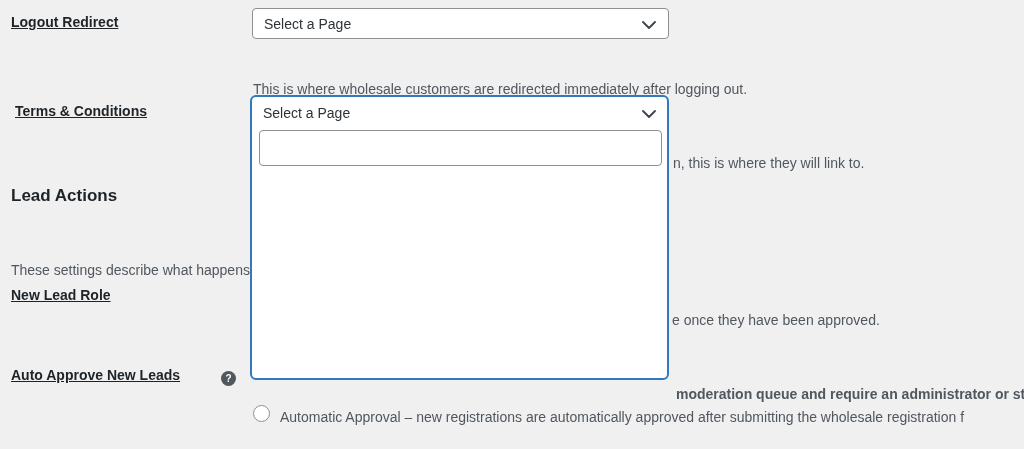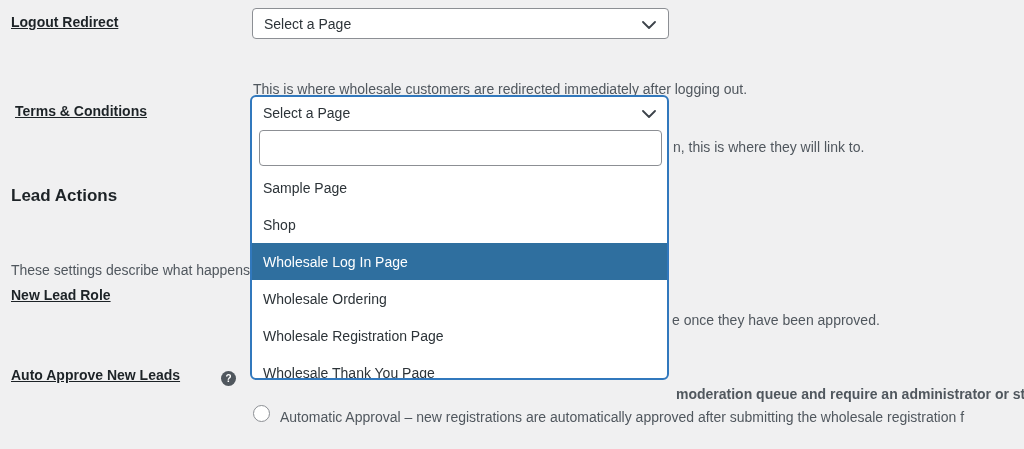--- a/index.html
+++ b/index.html
@@ -121,21 +121,21 @@
     <svg width="14" height="8" viewBox="0 0 14 8">
       <polyline points="1,1 7,7 13,1" fill="none" stroke="#3c434a" stroke-width="1.8" stroke-linecap="round" stroke-linejoin="round"></polyline>
     </svg>
   </span>
 </div>
 
 <div class="abs desc" style="left:253px; top:47px;margin-top:32px;">This is where wholesale customers are redirected immediately after logging out.</div>
 
 <div class="abs field-label" style="left:15px; top:103px;">Terms &amp; Conditions</div>
 
-<div class="abs desc" style="left:673px; top:137px;">n, this is where they will link to.</div>
+<div class="abs desc" style="left:673px; top:153px;">n, this is where they will link to.</div>
 
 <div class="abs section-heading" style="left:11px; top:186px;">Lead Actions</div>
 
 <div class="abs desc" style="left:11px; top:220px;margin-top:40px;">These settings describe what happens</div>
 
 <div class="abs field-label" style="left:11px; top:287px;">New Lead Role</div>
 
 <div class="abs desc" style="left:672px; top:310px;">e once they have been approved.</div>
 
 <div class="abs field-label" style="left:11px; top:367px;">Auto Approve New Leads</div>
@@ -156,21 +156,13 @@
     <span>Select a Page</span>
     <span class="chevron">
       <svg width="14" height="8" viewBox="0 0 14 8">
         <polyline points="1,1 7,7 13,1" fill="none" stroke="#3c434a" stroke-width="1.8" stroke-linecap="round" stroke-linejoin="round"></polyline>
       </svg>
     </span>
   </div>
 
   <input class="panel-search" type="text" value="" style="">
 
-  <div class="options">
-    <div class="option">Sample Page</div>
-    <div class="option">Shop</div>
-    <div class="option highlighted">Wholesale Log In Page</div>
-    <div class="option">Wholesale Ordering</div>
-    <div class="option">Wholesale Registration Page</div>
-    <div class="option">Wholesale Thank You Page</div>
-  </div>
 </div>
 
 </body></html>

